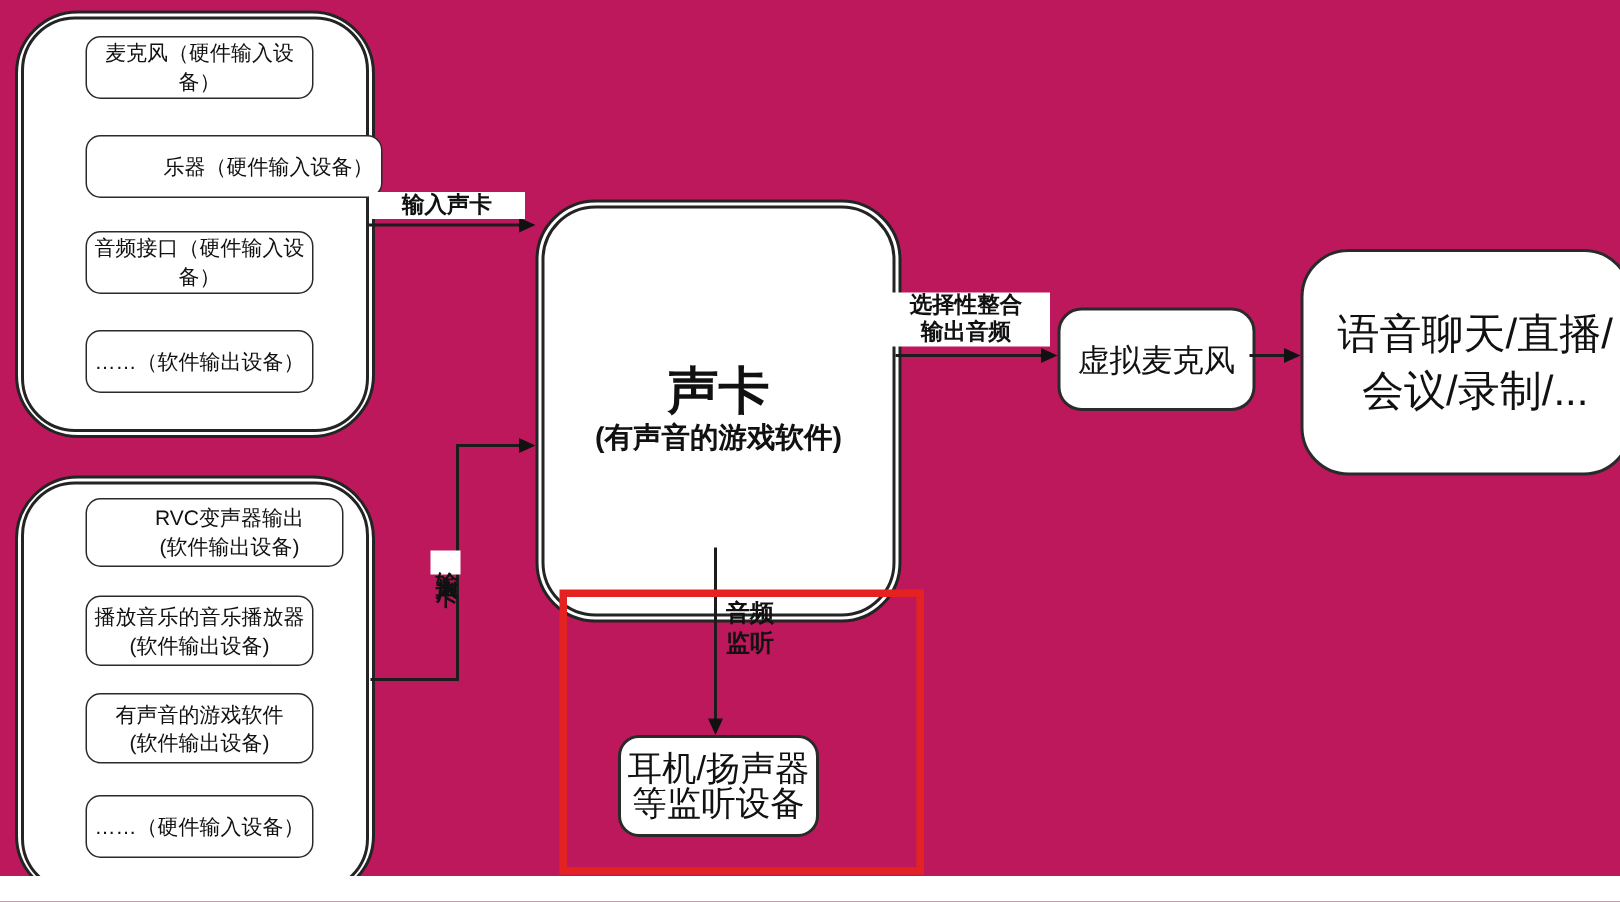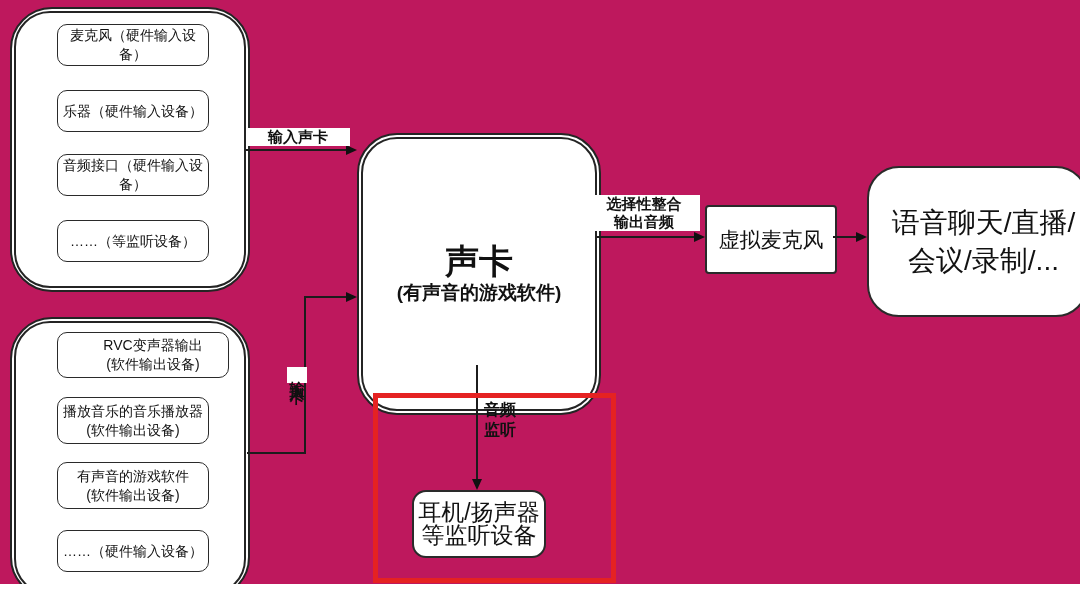--- a/index.html
+++ b/index.html
@@ -27,23 +27,23 @@
   #redbox{position:absolute;left:373px;top:393px;width:233px;height:180px;border:5px solid #e52222;background:transparent;}
   #bottom-rule{position:absolute;left:300px;top:599px;width:780px;height:2px;background:#8b8b8b;}
 </style>
 </head>
 <body>
 
 <div id="canvas">
 
   <div class="dbl" style="left:10px;top:7px;width:236px;height:281px;">
     <div class="item" style="top:15px;height:40px;">麦克风（硬件输入设备）</div>
-    <div class="item" style="top:81px;height:40px;">乐器（硬件输入设备）</div>
+    <div class="item" style="top:81px;height:40px;padding-left:46px;">乐器（硬件输入设备）</div>
     <div class="item" style="top:145px;height:40px;">音频接口（硬件输入设备）</div>
-    <div class="item" style="top:211px;height:40px;">……（等监听设备）</div>
+    <div class="item" style="top:211px;height:40px;">……（软件输出设备）</div>
   </div>
 
   <div class="dbl" style="left:10px;top:317px;width:236px;height:278px;">
     <div class="item" style="top:13px;height:44px;padding-left:20px;">RVC变声器输出
 (软件输出设备)</div>
     <div class="item" style="top:78px;height:45px;">播放音乐的音乐播放器
 (软件输出设备)</div>
     <div class="item" style="top:143px;height:45px;">有声音的游戏软件
 (软件输出设备)</div>
     <div class="item" style="top:211px;height:40px;">……（硬件输入设备）</div>
@@ -62,21 +62,21 @@
   <div class="line" style="left:304px;top:296px;width:2px;height:158px;"></div>
   <div class="line" style="left:304px;top:296px;width:43px;height:2px;"></div>
   <div class="ah-right" style="left:346px;top:292px;"></div>
   <div class="albl" id="vlabel">输入声卡</div>
 
   <div class="line" style="left:597px;top:236px;width:97px;height:2px;"></div>
   <div class="ah-right" style="left:694px;top:232px;"></div>
   <div class="albl" style="left:588px;top:195px;width:112px;">选择性整合
 输出音频</div>
 
-  <div class="node" style="left:705px;top:205px;width:128px;height:65px;font-size:21px;border-radius:4px;">虚拟麦克风</div>
+  <div class="node" style="left:705px;top:205px;width:128px;height:65px;font-size:21px;border-radius:16px;">虚拟麦克风</div>
 
   <div class="line" style="left:833px;top:236px;width:24px;height:2px;"></div>
   <div class="ah-right" style="left:856px;top:232px;"></div>
 
   <div class="node" style="left:867px;top:166px;width:205px;height:147px;font-size:28px;line-height:38px;border-radius:32px;padding-left:12px;">语音聊天/直播/
 会议/录制/...</div>
 
   <div class="line" style="left:476px;top:365px;width:2px;height:116px;"></div>
   <div class="ah-down" style="left:472px;top:479px;"></div>
   <div class="albl" style="left:478px;top:400px;width:44px;font-size:16px;line-height:20px;background:transparent;">音频

